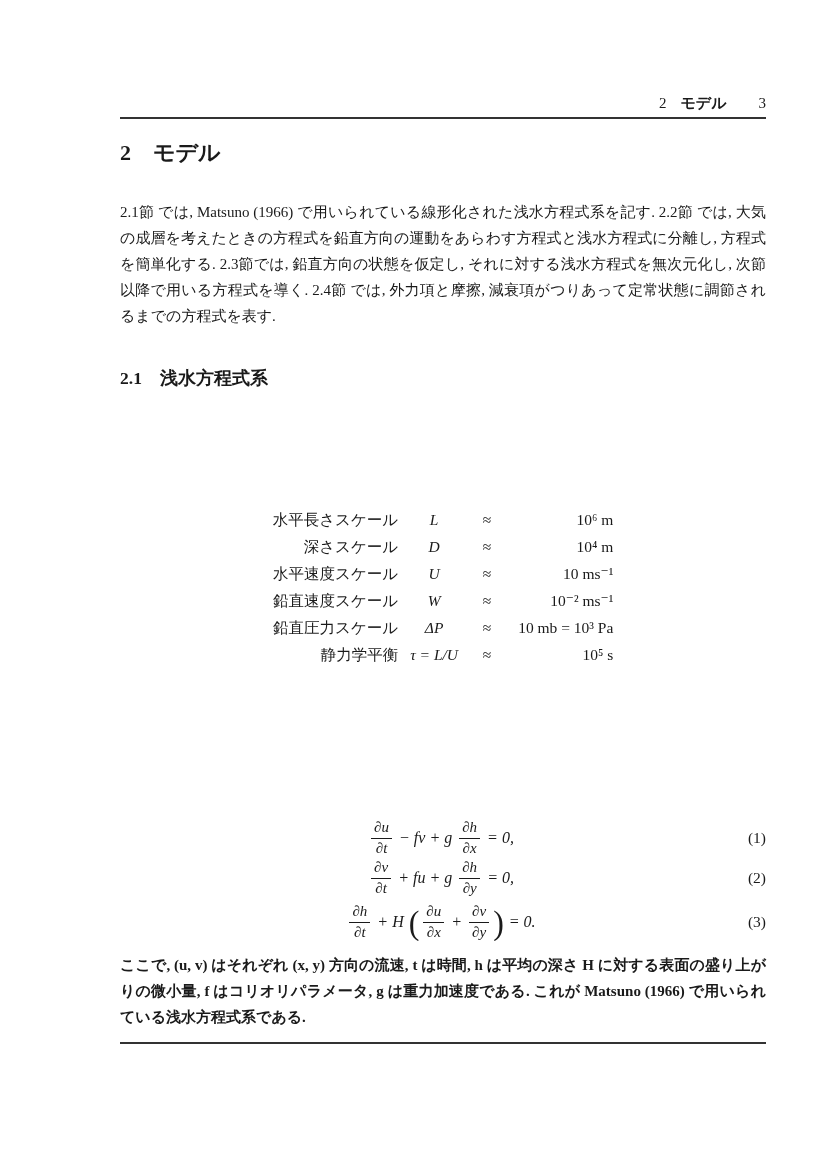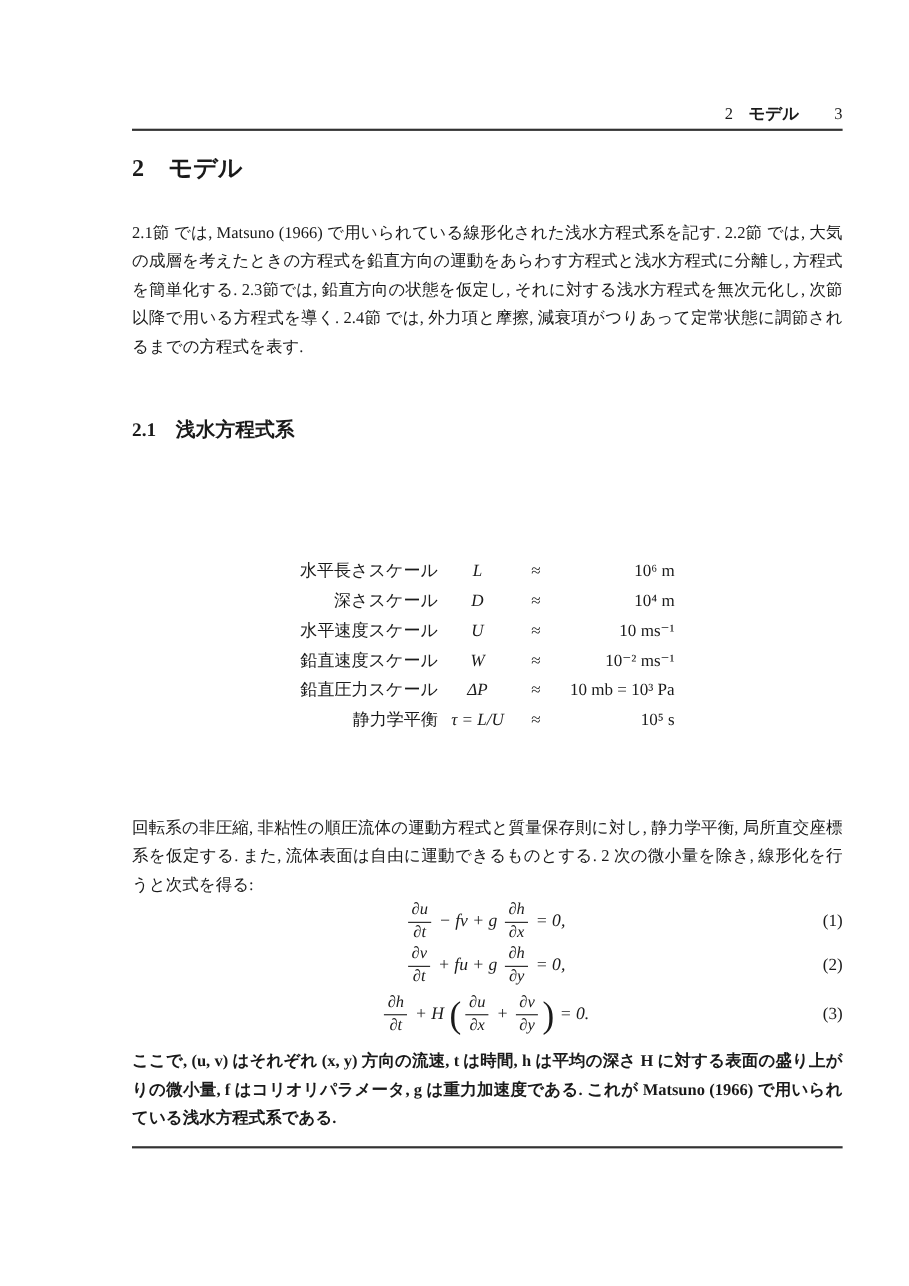--- a/index.html
+++ b/index.html
@@ -46,21 +46,21 @@
     margin: 0;
   }
   .par-intro   { top: 199px; }
   .par-scales  { top: 423px; }
   .par-ocean   { top: 671px; }
   .par-rotating{ top: 740px; }
   .par-closing { top: 952px; font-weight: bold; }
 
   
   .subsection-heading {
-    position: absolute; top: 378px; left: 120px;
+    position: absolute; top: 366px; left: 120px;
     font-size: 17.5px; font-weight: bold;
     display: flex; align-items: baseline;
   }
   .subsection-heading .sub-num { font-family: "Liberation Serif", serif; font-weight: bold; }
   .subsection-heading .sub-title { margin-left: 18px; font-size: 18px; }
 
   
   .scale-table {
     position: absolute; top: 506px; left: 120px; width: 646px;
     display: grid;
@@ -157,21 +157,20 @@
     <span class="scale-rel">≈</span>
     <span class="scale-val">10 mb = 10³ Pa</span>
 
     <span class="scale-label">静力学平衡</span>
     <span class="scale-sym">τ = L/U</span>
     <span class="scale-rel">≈</span>
     <span class="scale-val">10⁵ s</span>
   </div>
 
 
-  <p class="body-par par-rotating">回転系の非圧縮, 非粘性の順圧流体の運動方程式と質量保存則に対し, 静力学平衡, 局所直交座標系を仮定する. また, 流体表面は自由に運動できるものとする. 2 次の微小量を除き, 線形化を行うと次式を得る:</p>
 
   <div class="equations-block">
 
     <div class="eq">
       <span class="eq-body">
         <span class="frac">
           <span class="fnum">∂u</span>
           <span class="fden">∂t</span>
         </span>
         <span class="eq-mid">− fv + g</span>

